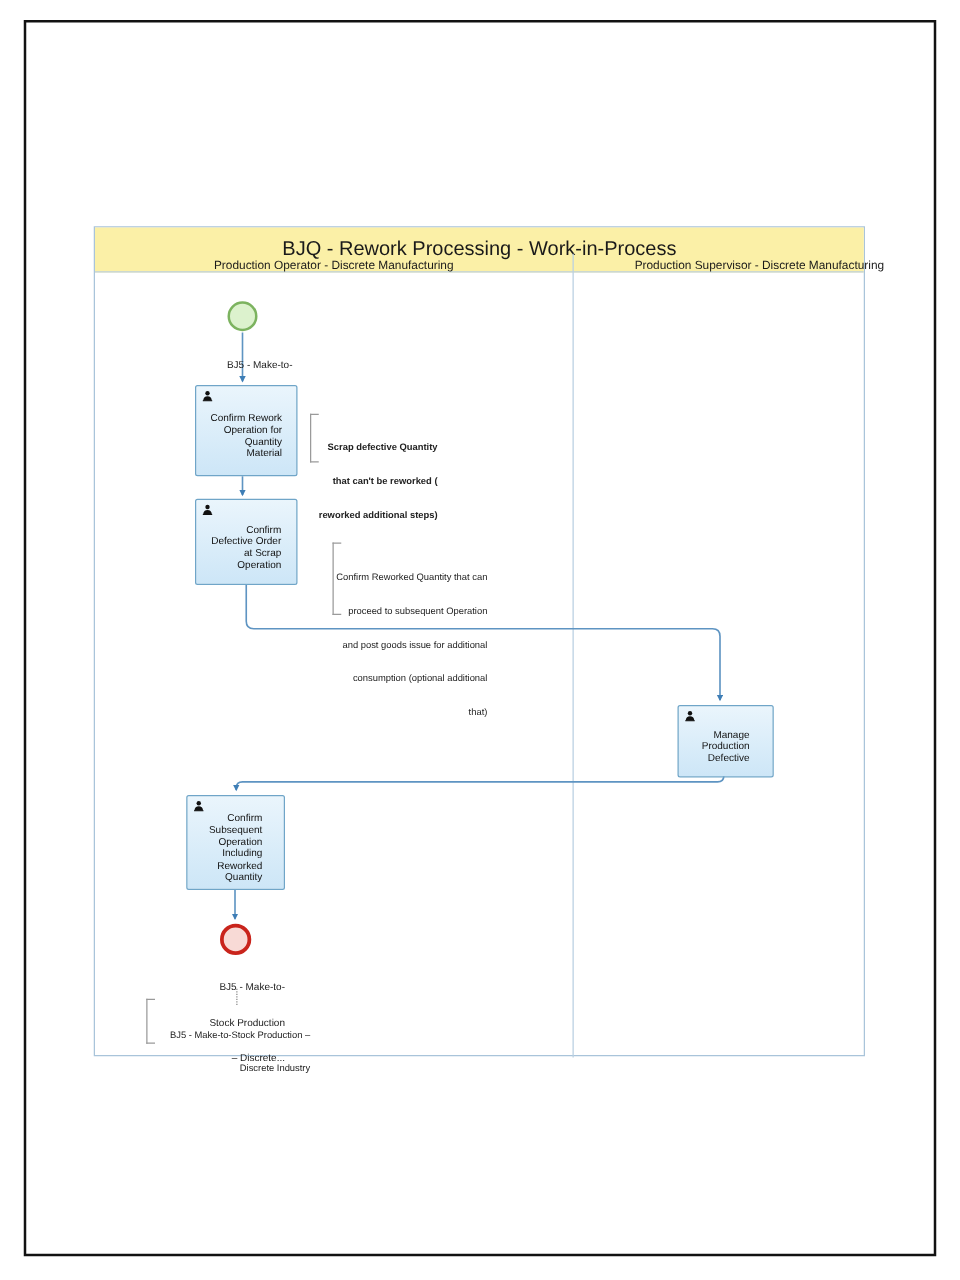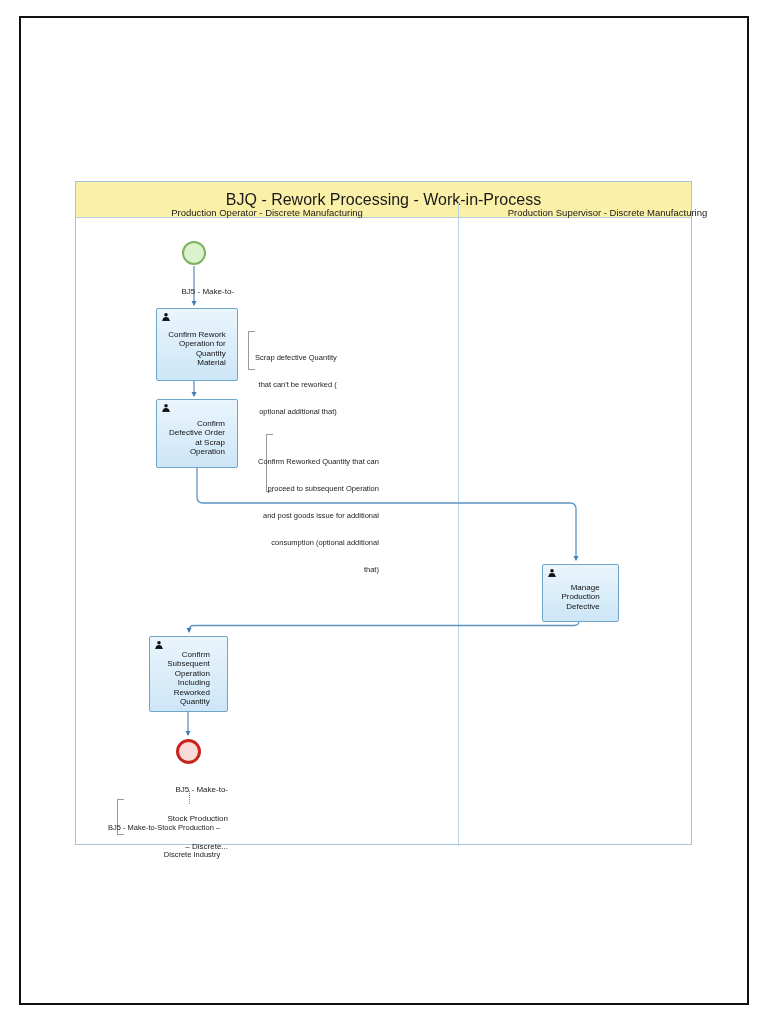--- a/index.html
+++ b/index.html
@@ -70,42 +70,42 @@
         </svg>
       <div>
         <span class="line">Confirm Rework</span>
         <span class="line">Operation for</span>
         <span class="line">Quantity</span>
         <span class="line">Material</span>
       </div>
     </div>
 
     <div class="ann-bracket" style="left:172px; top:149px; height:39px;"></div>
-    <div class="ann-text" style="left:179px; top:153px;">
+    <div class="ann-text" style="left:179px; top:153px;font-weight:bold;">
       <span class="line">Scrap defective Quantity</span>
       <span class="line">that can't be reworked (</span>
-      <span class="line">optional additional that)</span>
+      <span class="line">reworked additional steps)</span>
     </div>
 
     <div class="task" style="left:80px; top:217px; width:82px; height:69px;">
       <svg class="p-icon" viewBox="0 0 16 16">
           <circle cx="8" cy="4.2" r="2.8" fill="#111"></circle>
           <path d="M2.5 13.5 C2.5 9.8 5 8 8 8 C11 8 13.5 9.8 13.5 13.5 Z" fill="#111"></path>
           <rect x="2" y="13" width="12" height="1.4" fill="#111"></rect>
         </svg>
       <div>
         <span class="line">Confirm</span>
         <span class="line">Defective Order</span>
         <span class="line">at Scrap</span>
         <span class="line">Operation</span>
       </div>
     </div>
 
     <div class="ann-bracket" style="left:190px; top:252px; height:58px;"></div>
-    <div class="ann-text" style="left:182px; top:257px;">
+    <div class="ann-text" style="left:193px; top:257px;">
       <span class="line">Confirm Reworked Quantity that can</span>
       <span class="line">proceed to subsequent Operation</span>
       <span class="line">and post goods issue for additional</span>
       <span class="line">consumption (optional additional</span>
       <span class="line">that)</span>
     </div>
 
     <div class="task" style="left:466px; top:382px; width:77px; height:58px;">
       <svg class="p-icon" viewBox="0 0 16 16">
           <circle cx="8" cy="4.2" r="2.8" fill="#111"></circle>
@@ -138,19 +138,19 @@
     <div class="event end"></div>
     <div class="node-label" style="left:72px; top:584px; width:80px;">
       <span class="line">BJ5 - Make-to-</span>
       <span class="line">Stock Production</span>
       <span class="line">– Discrete...</span>
     </div>
 
     <div class="dotted-line" style="left:113px; top:609px; height:13px;"></div>
 
     <div class="ann-bracket" style="left:41px; top:617px; height:36px;"></div>
-    <div class="ann-text" style="left:32px; top:623px;">
+    <div class="ann-text" style="left:60px; top:623px;">
       <span class="line">BJ5 - Make-to-Stock Production –</span>
       <span class="line">Discrete Industry</span>
     </div>
 
   </div>
 </div>
 
 </body></html>

